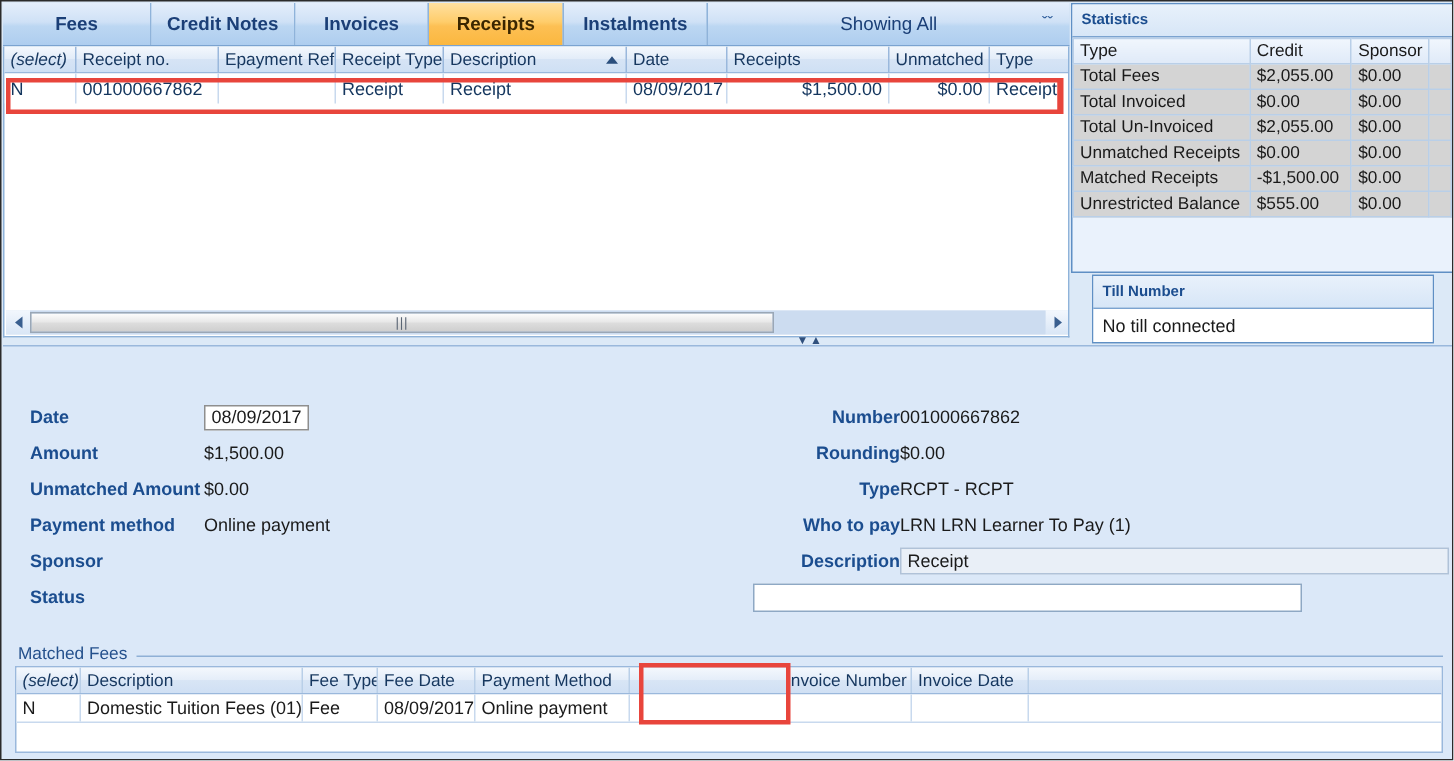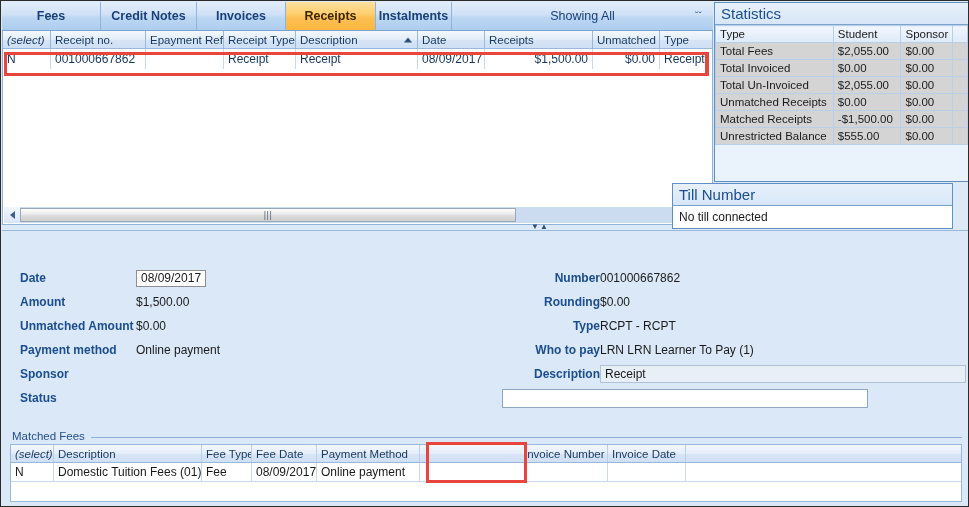--- a/index.html
+++ b/index.html
@@ -40,21 +40,21 @@
     cursor: default;
   }
   .tab.active {
     background: linear-gradient(to bottom, #ffe0a0 0%, #ffcd6b 45%, #fdc054 55%, #fbb73f 100%);
     color: #3a2600;
   }
   .tab-fees      { width: 99px; }
   .tab-invoices  { width: 89px; }
   .tab-credit    { width: 96px; }
   .tab-receipts  { width: 90px; }
-  .tab-instal    { width: 76px; }
+  .tab-instal    { width: 96px; }
   .showing {
     flex: 1;
     display: flex; align-items: center; justify-content: center;
     position: relative;
     font-weight: normal;
     font-size: 12.5px;
     color: #1b3f77;
     background: linear-gradient(to bottom, #e4eefb 0%, #cfe1f6 45%, #bcd7f2 55%, #aecdef 100%);
     border-right: none;
   }
@@ -173,21 +173,21 @@
   .stats-panel {
     position: absolute; left: 713px; top: 1px;
     width: 255px; height: 180px;
     background: #eaf2fc;
     border: 1px solid #5f8fc4;
   }
   .panel-title {
     height: 22px;
     display: flex; align-items: center;
     padding-left: 6px;
-    font-weight: normal; font-size: 15px;
+    font-weight: bold; font-size: 10px;
     color: #1b4d8f;
     background: linear-gradient(to bottom,#e8f1fb 0%,#d7e6f7 100%);
     border-bottom: 1px solid #7ba3d0;
   }
   .stats-table { width: 100%; border-collapse: collapse; }
   .stats-table th, .stats-table td {
     font-size: 11.5px;
     font-weight: normal;
     height: 17px;
     padding: 0 4px;
@@ -200,22 +200,22 @@
     text-align: left;
   }
   .stats-table td { background: #d4d4d4; text-align: left; }
   .stats-table td.tlabel { text-align: left; }
   .st-c1 { width: 118px; }
   .st-c2 { width: 68px; }
   .st-c3 { width: 52px; }
   .st-c4 { width: 15px; }
 
   .till-panel {
-    position: absolute; left: 671px; top: 182px;
-    width: 281px; height: 46px;
+    position: absolute; left: 727px; top: 182px;
+    width: 228px; height: 46px;
     background: #ffffff;
     border: 1px solid #5f8fc4;
   }
   .till-value {
     height: 22px;
     display: flex; align-items: center;
     padding-left: 6px;
     font-size: 12px; color: #1a1a1a;
     background: #ffffff;
   }
@@ -452,21 +452,21 @@
   <div class="red-row-hl"></div>
   <div class="stat-red-edge"></div>
   <div class="splitter-dots">▼▲</div>
 
   <div class="stats-panel">
     <div class="panel-title">Statistics</div>
     <table class="stats-table">
       <tbody>
           <tr>
         <th class="st-c1">Type</th>
-        <th class="st-c2">Student</th>
+        <th class="st-c2">Credit</th>
         <th class="st-c3">Sponsor</th>
         <th class="st-c4"></th>
       </tr>
       <tr>
         <td class="tlabel">Total Fees</td>
         <td>$2,055.00</td>
         <td>$0.00</td>
         <td></td>
       </tr>
       <tr>

